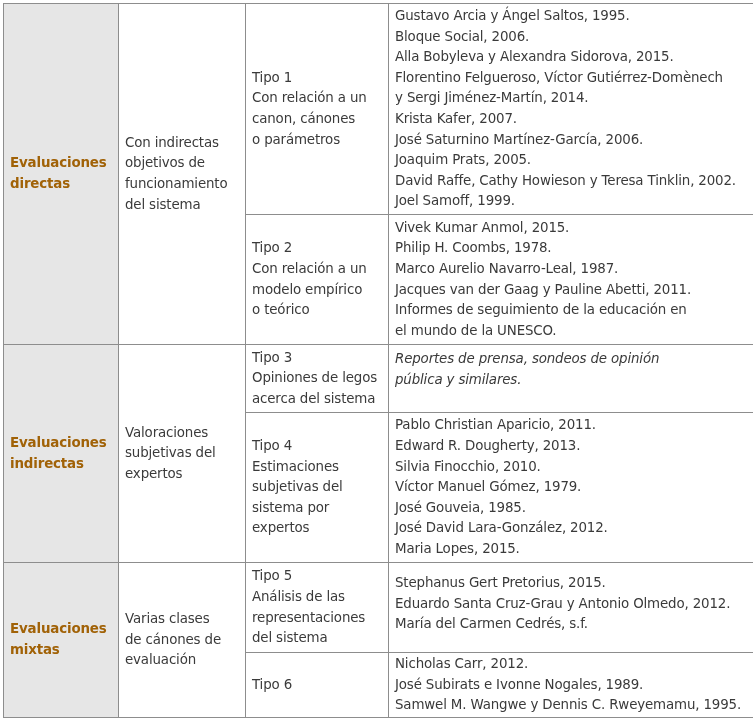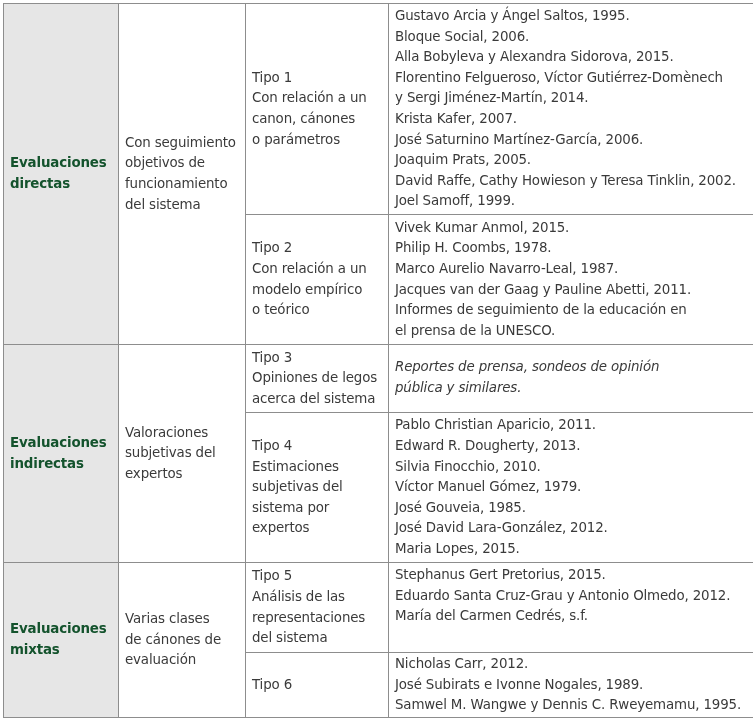--- a/index.html
+++ b/index.html
@@ -2,25 +2,25 @@
 <html><head>
 <meta charset="utf-8">
 <style>
   html, body { margin:0; padding:0; background:#ffffff; }
   body { width:753px; height:720px; overflow:hidden; position:relative;
          font-family:"DejaVu Sans","Liberation Sans",sans-serif; color:#3a3a3a; }
   table.eval { position:absolute; left:3px; top:3px; border-collapse:collapse;
                table-layout:fixed; width:750px; font-size:13.4px; line-height:20.6px; letter-spacing:-0.15px; }
   table.eval td { border:1.5px solid #8d8d8d; vertical-align:middle; padding:0 6px 0 6px; }
   table.eval tr:first-child td { border-top:1.5px solid #8d8d8d; }
-  td.cat { background:#e6e6e6; font-weight:bold; color:#14532d; padding-left:5px; border-left:none; }
+  td.cat { background:#e6e6e6; font-weight:bold; color:#a16207; padding-left:5px; border-left:none; }
   td.desc { }
   td.tipo { }
   td.refs { border-right:none; padding-left:8px;margin-top:12px; }
-  td.refs.italic { font-style:italic; vertical-align:top; padding-top:12px; }
+  td.refs.italic { font-style:italic; vertical-align:top; padding-top:4px; }
   .line { display:block; white-space:nowrap; }
   col.c1 { width:115px; } col.c2 { width:127px; } col.c3 { width:143px; } col.c4 { width:365px; }
 </style>
 </head>
 <body>
 
 <table class="eval">
   <colgroup>
       <col class="c1">
       <col class="c2">
@@ -28,21 +28,21 @@
       <col class="c4">
     </colgroup>
   <tbody id="tbody">
 
     <tr style="height:211px;">
       <td class="cat" rowspan="2">
         <span class="line">Evaluaciones</span>
         <span class="line">directas</span>
       </td>
       <td class="desc" rowspan="2">
-        <span class="line">Con seguimiento</span>
+        <span class="line">Con indirectas</span>
         <span class="line">objetivos de</span>
         <span class="line">funcionamiento</span>
         <span class="line">del sistema</span>
       </td>
       <td class="tipo">
         <span class="line">Tipo 1</span>
         <span class="line">Con relación a un</span>
         <span class="line">canon, cánones</span>
         <span class="line">o parámetros</span>
       </td>
@@ -65,21 +65,21 @@
         <span class="line">Con relación a un</span>
         <span class="line">modelo empírico</span>
         <span class="line">o teórico</span>
       </td>
       <td class="refs">
         <span class="line">Vivek Kumar Anmol, 2015.</span>
         <span class="line">Philip H. Coombs, 1978.</span>
         <span class="line">Marco Aurelio Navarro-Leal, 1987.</span>
         <span class="line">Jacques van der Gaag y Pauline Abetti, 2011.</span>
         <span class="line">Informes de seguimiento de la educación en</span>
-        <span class="line">el prensa de la UNESCO.</span>
+        <span class="line">el mundo de la UNESCO.</span>
       </td>
     </tr>
 
     <tr style="height:68px;">
       <td class="cat" rowspan="2">
         <span class="line">Evaluaciones</span>
         <span class="line">indirectas</span>
       </td>
       <td class="desc" rowspan="2">
         <span class="line">Valoraciones</span>
@@ -124,21 +124,21 @@
         <span class="line">Varias clases</span>
         <span class="line">de cánones de</span>
         <span class="line">evaluación</span>
       </td>
       <td class="tipo">
         <span class="line">Tipo 5</span>
         <span class="line">Análisis de las</span>
         <span class="line">representaciones</span>
         <span class="line">del sistema</span>
       </td>
-      <td class="refs" style="vertical-align:top;padding-top:2px;">
+      <td class="refs" style="vertical-align:top;padding-top:10px;">
         <span class="line">Stephanus Gert Pretorius, 2015.</span>
         <span class="line">Eduardo Santa Cruz-Grau y Antonio Olmedo, 2012.</span>
         <span class="line">María del Carmen Cedrés, s.f.</span>
       </td>
     </tr>
     <tr style="height:65px;">
       <td class="tipo">
         <span class="line">Tipo 6</span>
       </td>
       <td class="refs">

